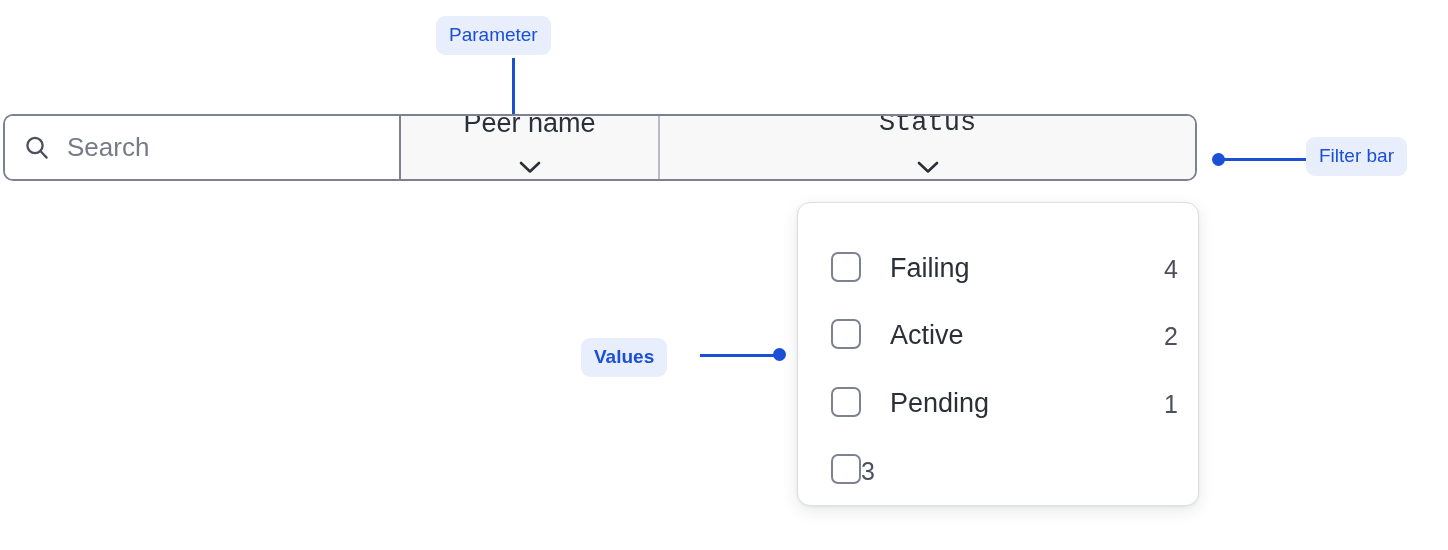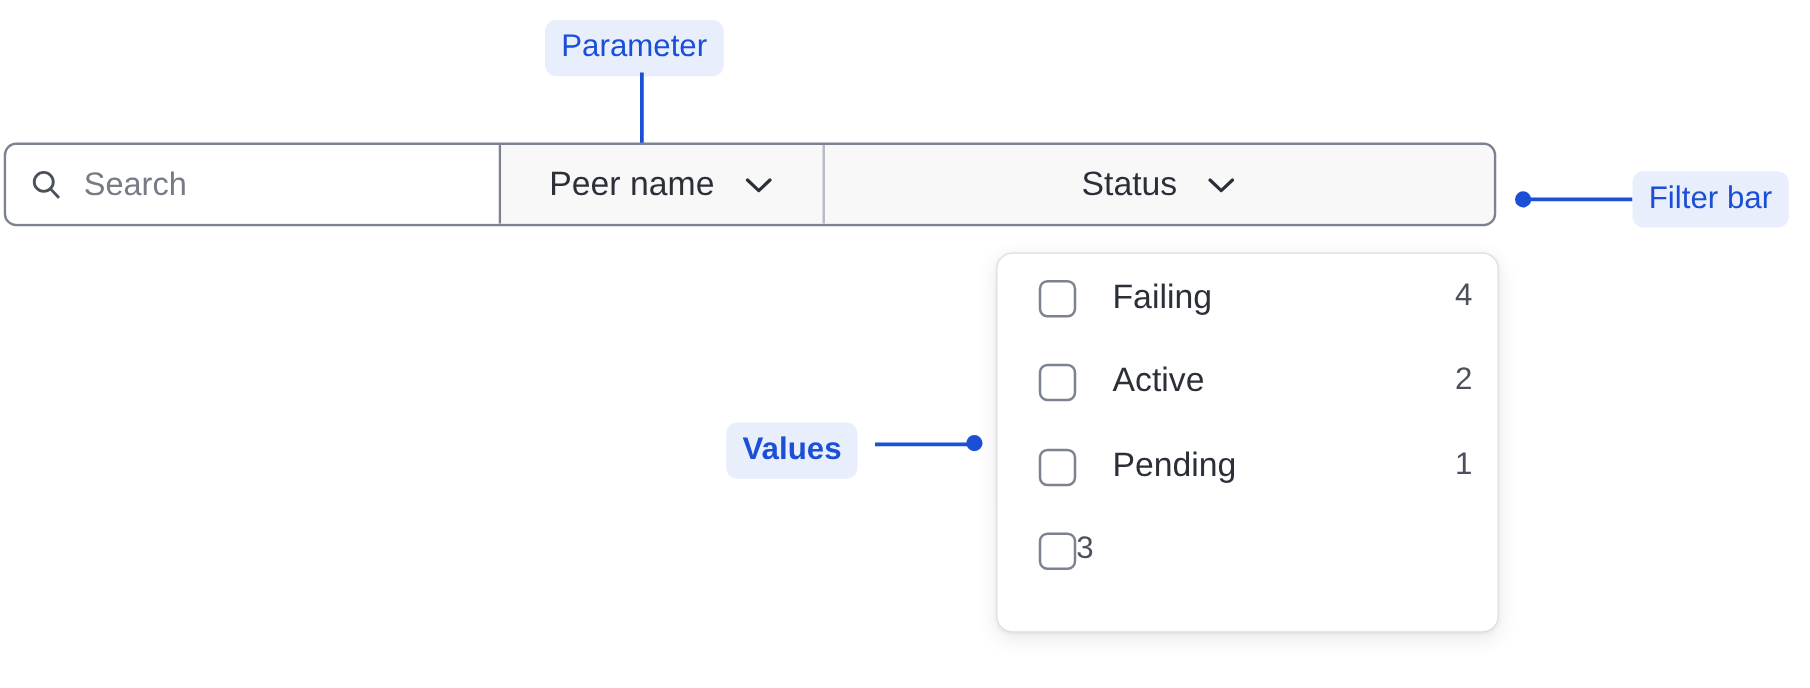--- a/index.html
+++ b/index.html
@@ -14,21 +14,21 @@
     overflow: hidden;
     font-family: "Liberation Sans", sans-serif;
     -webkit-font-smoothing: antialiased;
   }
 
   
   .anno-chip {
     position: absolute;
     background: #e8eefc;
     color: #1a4fd6;
-    font-size: 25px;
+    font-size: 19px;
     line-height: 1;
     padding: 9px 13px 11px 13px;
     border-radius: 9px;
     white-space: nowrap;
     font-family: "Liberation Sans", sans-serif;
   }
   .anno-line-v {
     position: absolute;
     width: 3px;
     background: #1a4fd6;
@@ -95,25 +95,26 @@
   .dd-seg {
     background: #f8f8f9;
     display: flex;
     align-items: center;
     justify-content: center;
     gap: 22px;
     box-sizing: border-box;
     border-right: 2px solid #b9bcc4;
     cursor: pointer;
     position: relative;
+    flex-direction: column;
   }
   .dd-seg:last-child { border-right: none; }
   .dd-seg-peer      { flex: 0 0 259px; }
   .dd-seg-partition { flex: 0 0 335px; }
-  .dd-seg-status    { flex: 1 1 auto; }
+  .dd-seg-status    { flex: 1 1 auto; font-family: Liberation Mono, monospace; }
 
   .dd-label {
     font-size: 27px;
     color: #2b2f38;
     line-height: 1;
     white-space: nowrap;
   }
   .chev {
     width: 26px;
     height: 16px;
@@ -133,21 +134,21 @@
     border: 1px solid #dcdee3;
     border-radius: 13px;
     box-shadow: 0 5px 16px rgba(30,35,50,0.10), 0 1px 3px rgba(30,35,50,0.06);
     padding: 16px 0;
     display: flex;
     flex-direction: column;
     justify-content: space-around;
   }
   .dd-item {
     display: flex;
-    align-items: flex-start;
+    align-items: flex-end;
     height: 58px;
     padding: 0 20px 0 33px;
     box-sizing: border-box;
     cursor: pointer;
   }
   .dd-check {
     width: 30px;
     height: 30px;
     flex: 0 0 30px;
     border: 2px solid #7c8291;

